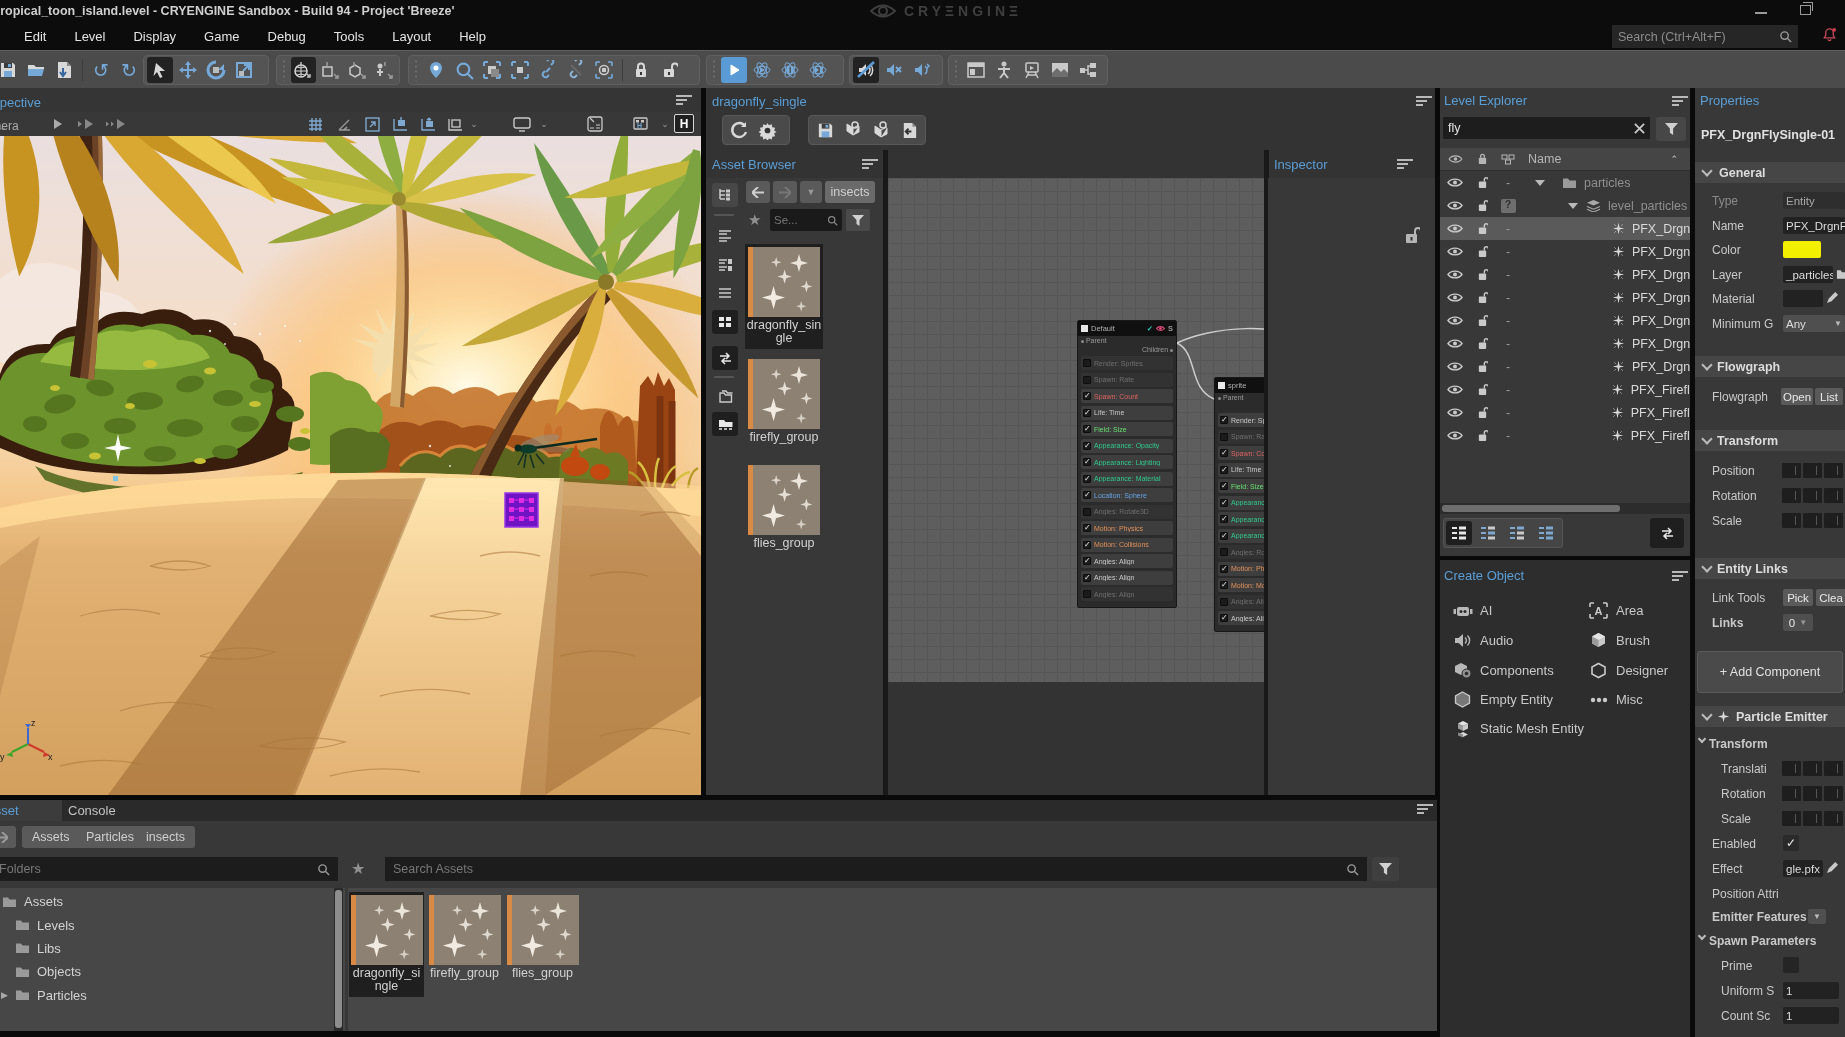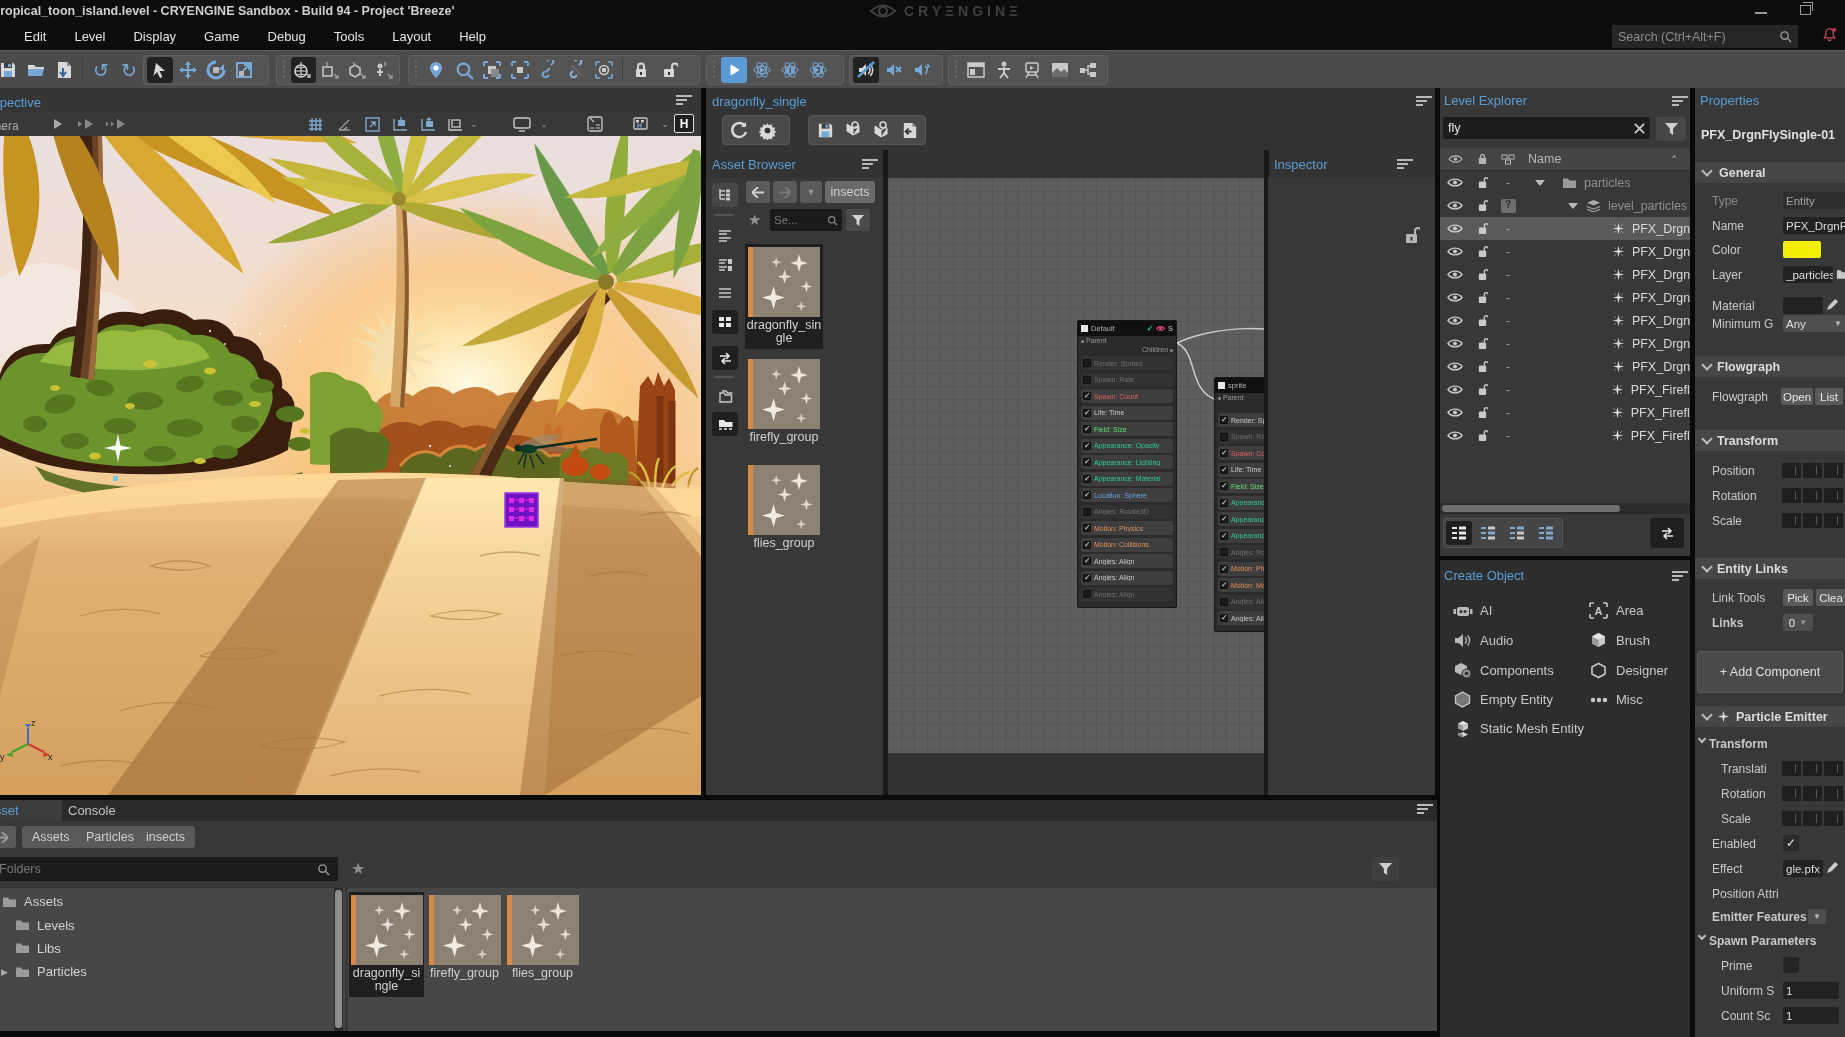--- a/index.html
+++ b/index.html
@@ -66,21 +66,21 @@
 #ab-rail { left:2px; top:2px; width:34px; height:613px; }
 .railbtn { position:absolute; left:4px; width:26px; height:24px; border-radius:3px; display:flex; align-items:center; justify-content:center; color:#c9c9c9; }
 .railbtn.pressed { background:#1f1f1f; }
 .railsep { position:absolute; left:6px; width:20px; height:2px; background:#555; border-radius:1px; }
 #ab-thumbs { left:38px; top:66px; width:136px; height:540px; }
 .thumb-item { position:absolute; left:1px; width:78px; text-align:center; }
 .thumb-item.selected { background:#1f1f1f; }
 .thumb-img { margin:3px auto 0; width:72px; height:70px; position:relative; }
 .thumb-label { font-size:12.5px; line-height:13px; color:#d2d2d2; word-break:break-all; padding:2px 1px 4px; }
 
-#eg-canvas { left:0; top:0; width:376px; height:575px; background-color:#5e5e5e; background-image:linear-gradient(#565656 1px,transparent 1px),linear-gradient(90deg,#565656 1px,transparent 1px); background-size:13px 13px; overflow:hidden; }
+#eg-canvas { left:0; top:0; width:376px; height:504px; background-color:#5e5e5e; background-image:linear-gradient(#565656 1px,transparent 1px),linear-gradient(90deg,#565656 1px,transparent 1px); background-size:13px 13px; overflow:hidden; }
 .fxnode { position:absolute; background:#2b2b2b; border:1px solid #171717; border-radius:2px; }
 .fxhead { height:15px; background:#101010; display:flex; align-items:center; padding:0 3px; gap:3px; }
 .fxhead .hcb { width:7px; height:7px; background:#e8e8e8; }
 .fxhead .httl { flex:1; font-size:7.5px; color:#b0b0b0; }
 .fxhead .hic { font-size:7.5px; font-weight:bold; }
 .fxports { position:relative; height:20px; font-size:7px; color:#9b9b9b; }
 .fxports .pp { position:absolute; left:3px; top:1px; }
 .fxports .pc { position:absolute; right:3px; top:10px; }
 .pdot { display:inline-block; width:3px; height:3px; border-radius:2px; background:#8a8a8a; vertical-align:middle; }
 .fxrows { padding:0 3px 3px; }
@@ -1639,21 +1639,21 @@
   </div>
   <div class="prow" style="top:177px;">
     <span class="plabel">Layer</span>
     <span class="pfield" style="width:50px;">_particles</span>
     <span class="abs" style="left:141px; top:3px;">
         <svg width="13" height="12" viewBox="0 0 14 12">
           <path d="M1 2 h4 l1.5 2 h6.5 v7 h-12 z" fill="#c9c9c9"></path>
         </svg>
       </span>
   </div>
-  <div class="prow" style="top:208px;text-decoration:underline;">
+  <div class="prow" style="top:201px;text-decoration:underline;">
     <span class="plabel">Material</span>
     <span class="pfield" style="width:40px;"></span>
     <span class="abs" style="left:131px; top:3px;">
         <svg width="13" height="12" viewBox="0 0 14 13">
           <path d="M1 12 l2 -5 7 -7 3 3 -7 7 z" fill="#c9c9c9"></path>
         </svg>
       </span>
   </div>
   <div class="prow" style="top:226px;">
     <span class="plabel">Minimum G</span>
@@ -1817,20 +1817,27 @@
     <span class="crumb chipbtn" style="left:136px; padding:0 10px;">insects</span>
   </div>
   <div id="bt-search-folders" class="abs">
     <span class="clipL"><span>Search Folders</span></span>
     <svg width="13" height="13" viewBox="0 0 14 14" style="margin-right:8px;">
         <circle cx="6" cy="6" r="4" fill="none" stroke="#9a9a9a" stroke-width="1.5"></circle>
         <line x1="9" y1="9" x2="13" y2="13" stroke="#9a9a9a" stroke-width="1.5"></line>
       </svg>
   </div>
   <span id="bt-star" class="abs" style="font-size:16px;">★</span>
+  <div id="bt-search-assets" class="abs">
+    <span style="flex:1;">Search Assets</span>
+    <svg width="13" height="13" viewBox="0 0 14 14">
+        <circle cx="6" cy="6" r="4" fill="none" stroke="#9a9a9a" stroke-width="1.5"></circle>
+        <line x1="9" y1="9" x2="13" y2="13" stroke="#9a9a9a" stroke-width="1.5"></line>
+      </svg>
+  </div>
   <div id="bt-filter" class="abs">
       <svg width="13" height="12" viewBox="0 0 12 11">
         <path d="M0 0 h12 l-4.5 5 v6 l-3 -2 v-4 z" fill="#d0d0d0"></path>
       </svg>
     </div>
   <div id="folders" class="abs">
     <div id="folder-tree" class="abs">
         <div class="frow" style="position: relative;">
           <span class="fic" style="margin-left:2px;">
             <svg width="15" height="12" viewBox="0 0 15 12">
@@ -1847,20 +1854,28 @@
           </span>
           <span>Levels</span>
         </div>
         <div class="frow" style="position: relative;">
           <span class="fic" style="margin-left:15px;">
             <svg width="15" height="12" viewBox="0 0 15 12">
               <path d="M1 1.5 h5 l1.5 2 h6.5 v7.5 h-13 z" fill="#9a9a9a"></path>
             </svg>
           </span>
           <span>Libs</span>
+        </div>
+        <div class="frow" style="position: relative;">
+          <span class="fic" style="margin-left:15px;">
+            <svg width="15" height="12" viewBox="0 0 15 12">
+              <path d="M1 1.5 h5 l1.5 2 h6.5 v7.5 h-13 z" fill="#9a9a9a"></path>
+            </svg>
+          </span>
+          <span>Objects</span>
         </div>
         <div class="frow" style="position: relative;">
           <span style="position:absolute;left:1px;color:#aaa;font-size:9px;">▶</span>
           <span class="fic" style="margin-left:15px;">
             <svg width="15" height="12" viewBox="0 0 15 12">
               <path d="M1 1.5 h5 l1.5 2 h6.5 v7.5 h-13 z" fill="#9a9a9a"></path>
             </svg>
           </span>
           <span>Particles</span>
         </div>

